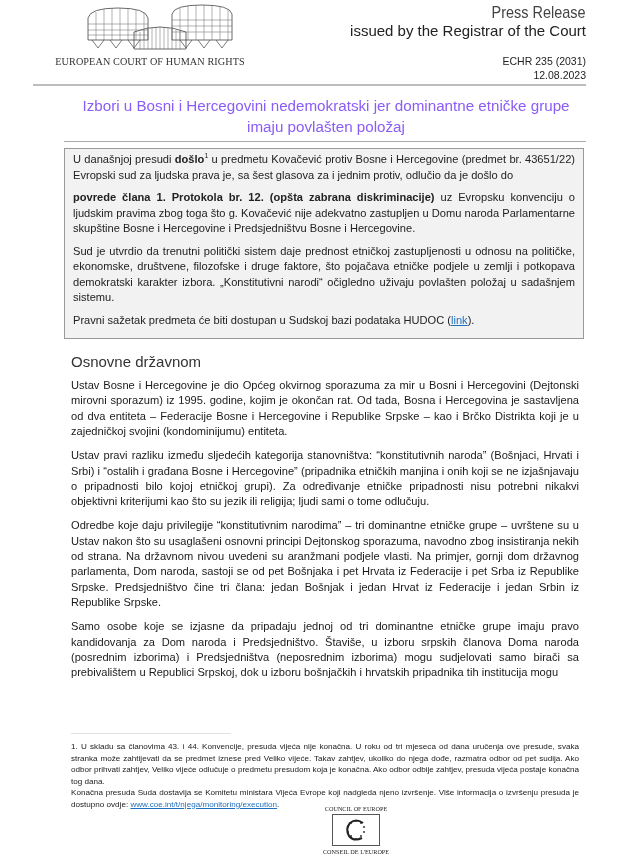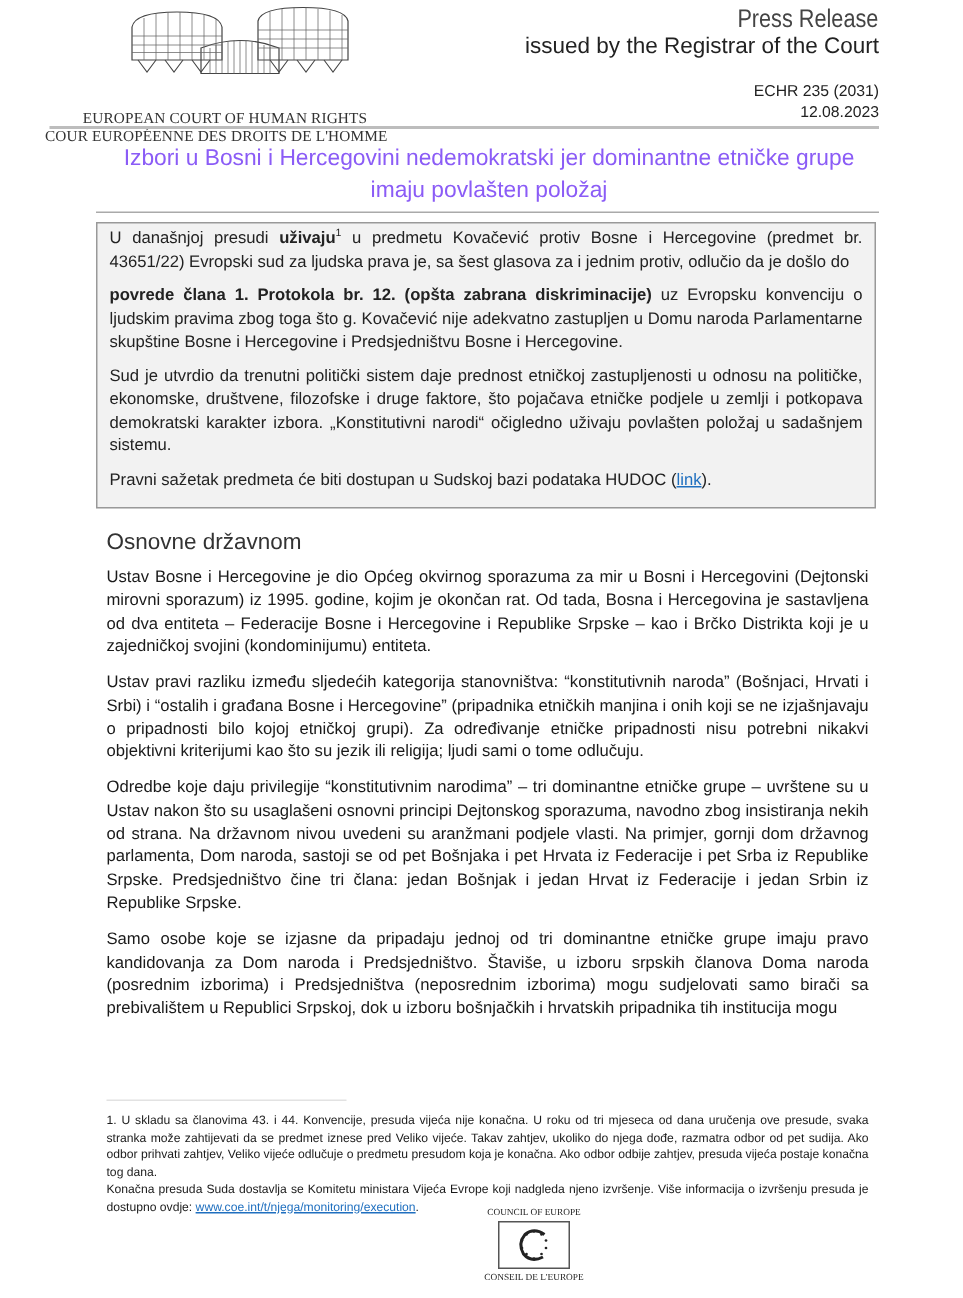--- a/index.html
+++ b/index.html
@@ -5,21 +5,21 @@
   html, body { margin: 0; padding: 0; background: #ffffff; }
   body { width: 642px; height: 865px; position: relative; overflow: hidden;
          font-family: "Liberation Sans", sans-serif; color: #222; }
   .page { position: absolute; left: 0; top: 0; width: 642px; height: 865px; background: #fff; }
 
   
   .logo-block { position: absolute; left: 30px; top: 4px; width: 220px; text-align: center; }
   .logo-svg { display: block; margin: 0 0 0 30px; }
   .court-en, .court-fr { font-family: "Liberation Serif", serif; font-size: 10.2px; color: #333;
            letter-spacing: 0.1px; white-space: nowrap; }
-  .court-en { margin-top: 20px; margin-left: 20px; }
+  .court-en { margin-top: 2px; margin-left: 20px; }
   .court-fr { margin-top: 1px; }
   .press-title { position: absolute; right: 56px; top: 3px; font-family: "Liberation Sans Narrow", "Liberation Sans", sans-serif;
            font-size: 17px; color: #444; transform: scaleX(0.85); transform-origin: right; }
   .press-sub { position: absolute; right: 56px; top: 22px; font-size: 15px; color: #222; }
   .ref-id { position: absolute; right: 56px; top: 55px; font-size: 10.5px; color: #222; }
   .ref-date { position: absolute; right: 56px; top: 69px; font-size: 10.5px; color: #222; }
   .header-rule { position: absolute; left: 33px; right: 56px; top: 84px; height: 0; border-top: 2px solid #bdbdbd; }
 
   
   .headline { position: absolute; left: 66px; width: 520px; top: 95px; text-align: center;
@@ -103,34 +103,33 @@
       <g fill="none" stroke="#444" stroke-width="0.7">
         <path d="M32 36 L38 44 L44 36"></path>
           <path d="M50 36 L56 44 L62 36"></path>
           <path d="M68 36 L74 44 L80 36"></path>
         <path d="M120 36 L126 44 L132 36"></path>
           <path d="M138 36 L144 44 L150 36"></path>
           <path d="M156 36 L162 44 L168 36"></path>
       </g>
     </svg>
     <div class="court-en">EUROPEAN COURT OF HUMAN RIGHTS</div>
-    <div class="court-fr">COUR EUROPÉENNE DES DROITS DE L'HOMME</div>
   </div>
 
   <div class="press-title">Press Release</div>
   <div class="press-sub">issued by the Registrar of the Court</div>
   <div class="ref-id">ECHR 235 (2031)</div>
   <div class="ref-date">12.08.2023</div>
   <div class="header-rule"></div>
 
   <div class="headline">Izbori u Bosni i Hercegovini nedemokratski jer dominantne etničke grupe imaju povlašten položaj</div>
   <div class="title-rule"></div>
 
   <div class="summary">
-    <p><span>U današnjoj presudi </span><b>uživaju</b><sup>1</sup><span> u predmetu Kovačević protiv Bosne i Hercegovine (predmet br. 43651/22) Evropski sud za ljudska prava je, sa šest glasova za i jednim protiv, odlučio da je došlo do</span></p>
+    <p><span>U današnjoj presudi </span><b>došlo</b><sup>1</sup><span> u predmetu Kovačević protiv Bosne i Hercegovine (predmet br. 43651/22) Evropski sud za ljudska prava je, sa šest glasova za i jednim protiv, odlučio da je došlo do</span></p>
     <p><b>povrede člana 1. Protokola br. 12. (opšta zabrana diskriminacije)</b><span> uz Evropsku konvenciju o ljudskim pravima zbog toga što g. Kovačević nije adekvatno zastupljen u Domu naroda Parlamentarne skupštine Bosne i Hercegovine i Predsjedništvu Bosne i Hercegovine.</span></p>
     <p>Sud je utvrdio da trenutni politički sistem daje prednost etničkoj zastupljenosti u odnosu na političke, ekonomske, društvene, filozofske i druge faktore, što pojačava etničke podjele u zemlji i potkopava demokratski karakter izbora. „Konstitutivni narodi“ očigledno uživaju povlašten položaj u sadašnjem sistemu.</p>
     <p><span>Pravni sažetak predmeta će biti dostupan u Sudskoj bazi podataka HUDOC (</span><a class="link">link</a><span>).</span></p>
   </div>
 
   <div class="section-h">Osnovne državnom</div>
   <div class="body">
     <p>Ustav Bosne i Hercegovine je dio Općeg okvirnog sporazuma za mir u Bosni i Hercegovini (Dejtonski mirovni sporazum) iz 1995. godine, kojim je okončan rat. Od tada, Bosna i Hercegovina je sastavljena od dva entiteta – Federacije Bosne i Hercegovine i Republike Srpske – kao i Brčko Distrikta koji je u zajedničkoj svojini (kondominijumu) entiteta.</p>
     <p>Ustav pravi razliku između sljedećih kategorija stanovništva: “konstitutivnih naroda” (Bošnjaci, Hrvati i Srbi) i “ostalih i građana Bosne i Hercegovine” (pripadnika etničkih manjina i onih koji se ne izjašnjavaju o pripadnosti bilo kojoj etničkoj grupi). Za određivanje etničke pripadnosti nisu potrebni nikakvi objektivni kriterijumi kao što su jezik ili religija; ljudi sami o tome odlučuju.</p>
     <p>Odredbe koje daju privilegije “konstitutivnim narodima” – tri dominantne etničke grupe – uvrštene su u Ustav nakon što su usaglašeni osnovni principi Dejtonskog sporazuma, navodno zbog insistiranja nekih od strana. Na državnom nivou uvedeni su aranžmani podjele vlasti. Na primjer, gornji dom državnog parlamenta, Dom naroda, sastoji se od pet Bošnjaka i pet Hrvata iz Federacije i pet Srba iz Republike Srpske. Predsjedništvo čine tri člana: jedan Bošnjak i jedan Hrvat iz Federacije i jedan Srbin iz Republike Srpske.</p>

